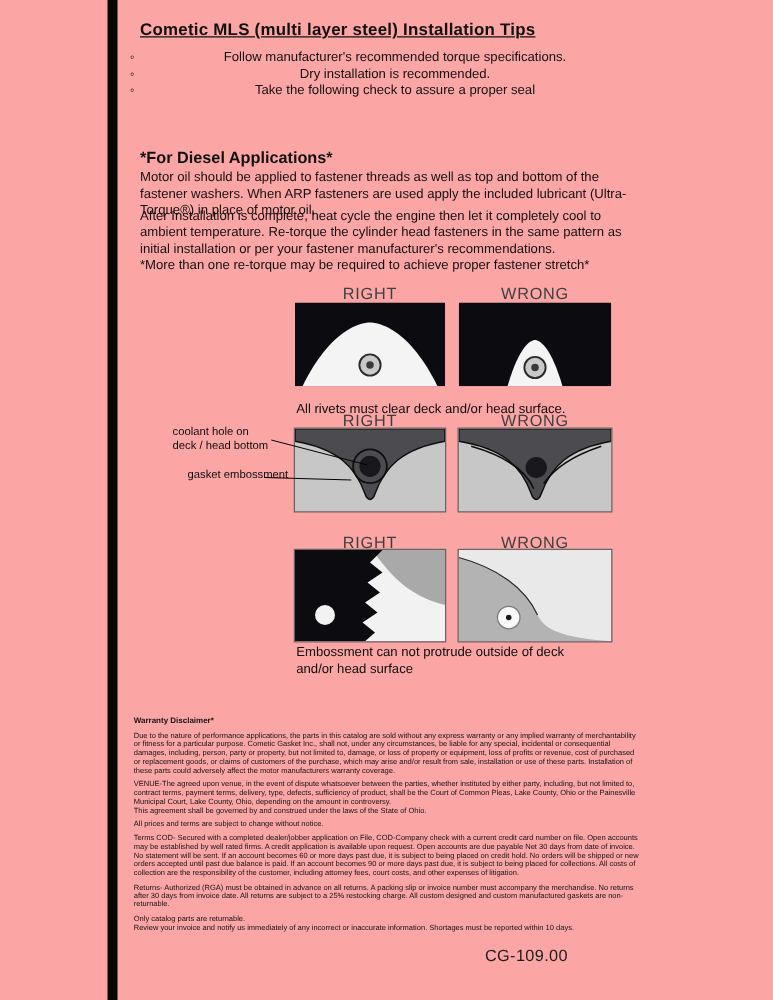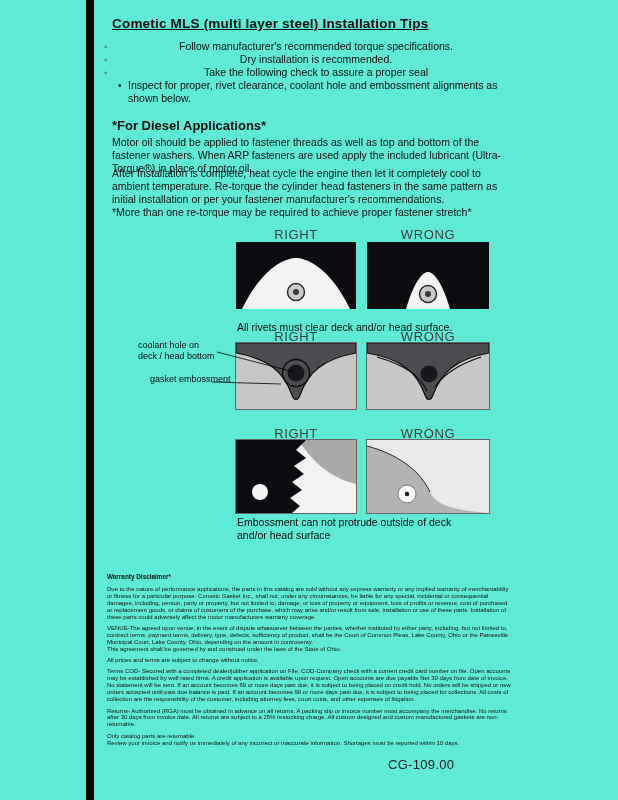--- a/index.html
+++ b/index.html
@@ -1,17 +1,17 @@
 <!DOCTYPE html>
 <html><head>
 <meta charset="utf-8">
 <style>
   html,body { margin:0; padding:0; background:#ffffff; }
   .page {
-    position:relative; width:618px; height:800px; background:#5eead4;
+    position:relative; width:618px; height:800px; background:#fca5a5;
     font-family:"Liberation Sans", sans-serif; color:#111; overflow:hidden;
   }
   .spine { position:absolute; left:86px; top:0; width:8px; height:800px; background:#060606; }
 
   .title {
     position:absolute; left:112px; top:16px; margin:0;
     font-size:13.5px; font-weight:700; text-decoration:underline; letter-spacing:0.2px;
   }
 
   .intro { position:absolute; left:104px; top:40px; width:414px; font-size:10.5px; line-height:13px; }
@@ -68,21 +68,20 @@
 
 <div class="page">
   <div class="spine"></div>
 
   <h1 class="title">Cometic MLS (multi layer steel) Installation Tips</h1>
 
   <div class="intro">
     <div class="bullet l1"><span>Follow manufacturer's recommended torque specifications.</span></div>
     <div class="bullet l1"><span>Dry installation is recommended.</span></div>
     <div class="bullet l1"><span>Take the following check to assure a proper seal</span></div>
-    <div class="bullet l2"><span>Inspect for proper, rivet clearance, coolant hole and embossment alignments as shown below.</span></div>
   </div>
 
   <h2 class="diesel-heading">*For Diesel Applications*</h2>
   <p class="para1">Motor oil should be applied to fastener threads as well as top and bottom of the fastener washers. When ARP fasteners are used apply the included lubricant (Ultra-Torque®) in place of motor oil.</p>
   <p class="para2">After Installation is complete, heat cycle the engine then let it completely cool to ambient temperature. Re-torque the cylinder head fasteners in the same pattern as initial installation or per your fastener manufacturer's recommendations.</p>
   <p class="note">*More than one re-torque may be required to achieve proper fastener stretch*</p>
 
   <p class="fig-label lbl-r1-right">RIGHT</p>
   <p class="fig-label lbl-r1-wrong">WRONG</p>
   <svg class="fig-panel pan-r1-right" width="120" height="67" viewBox="0 0 120 67">

